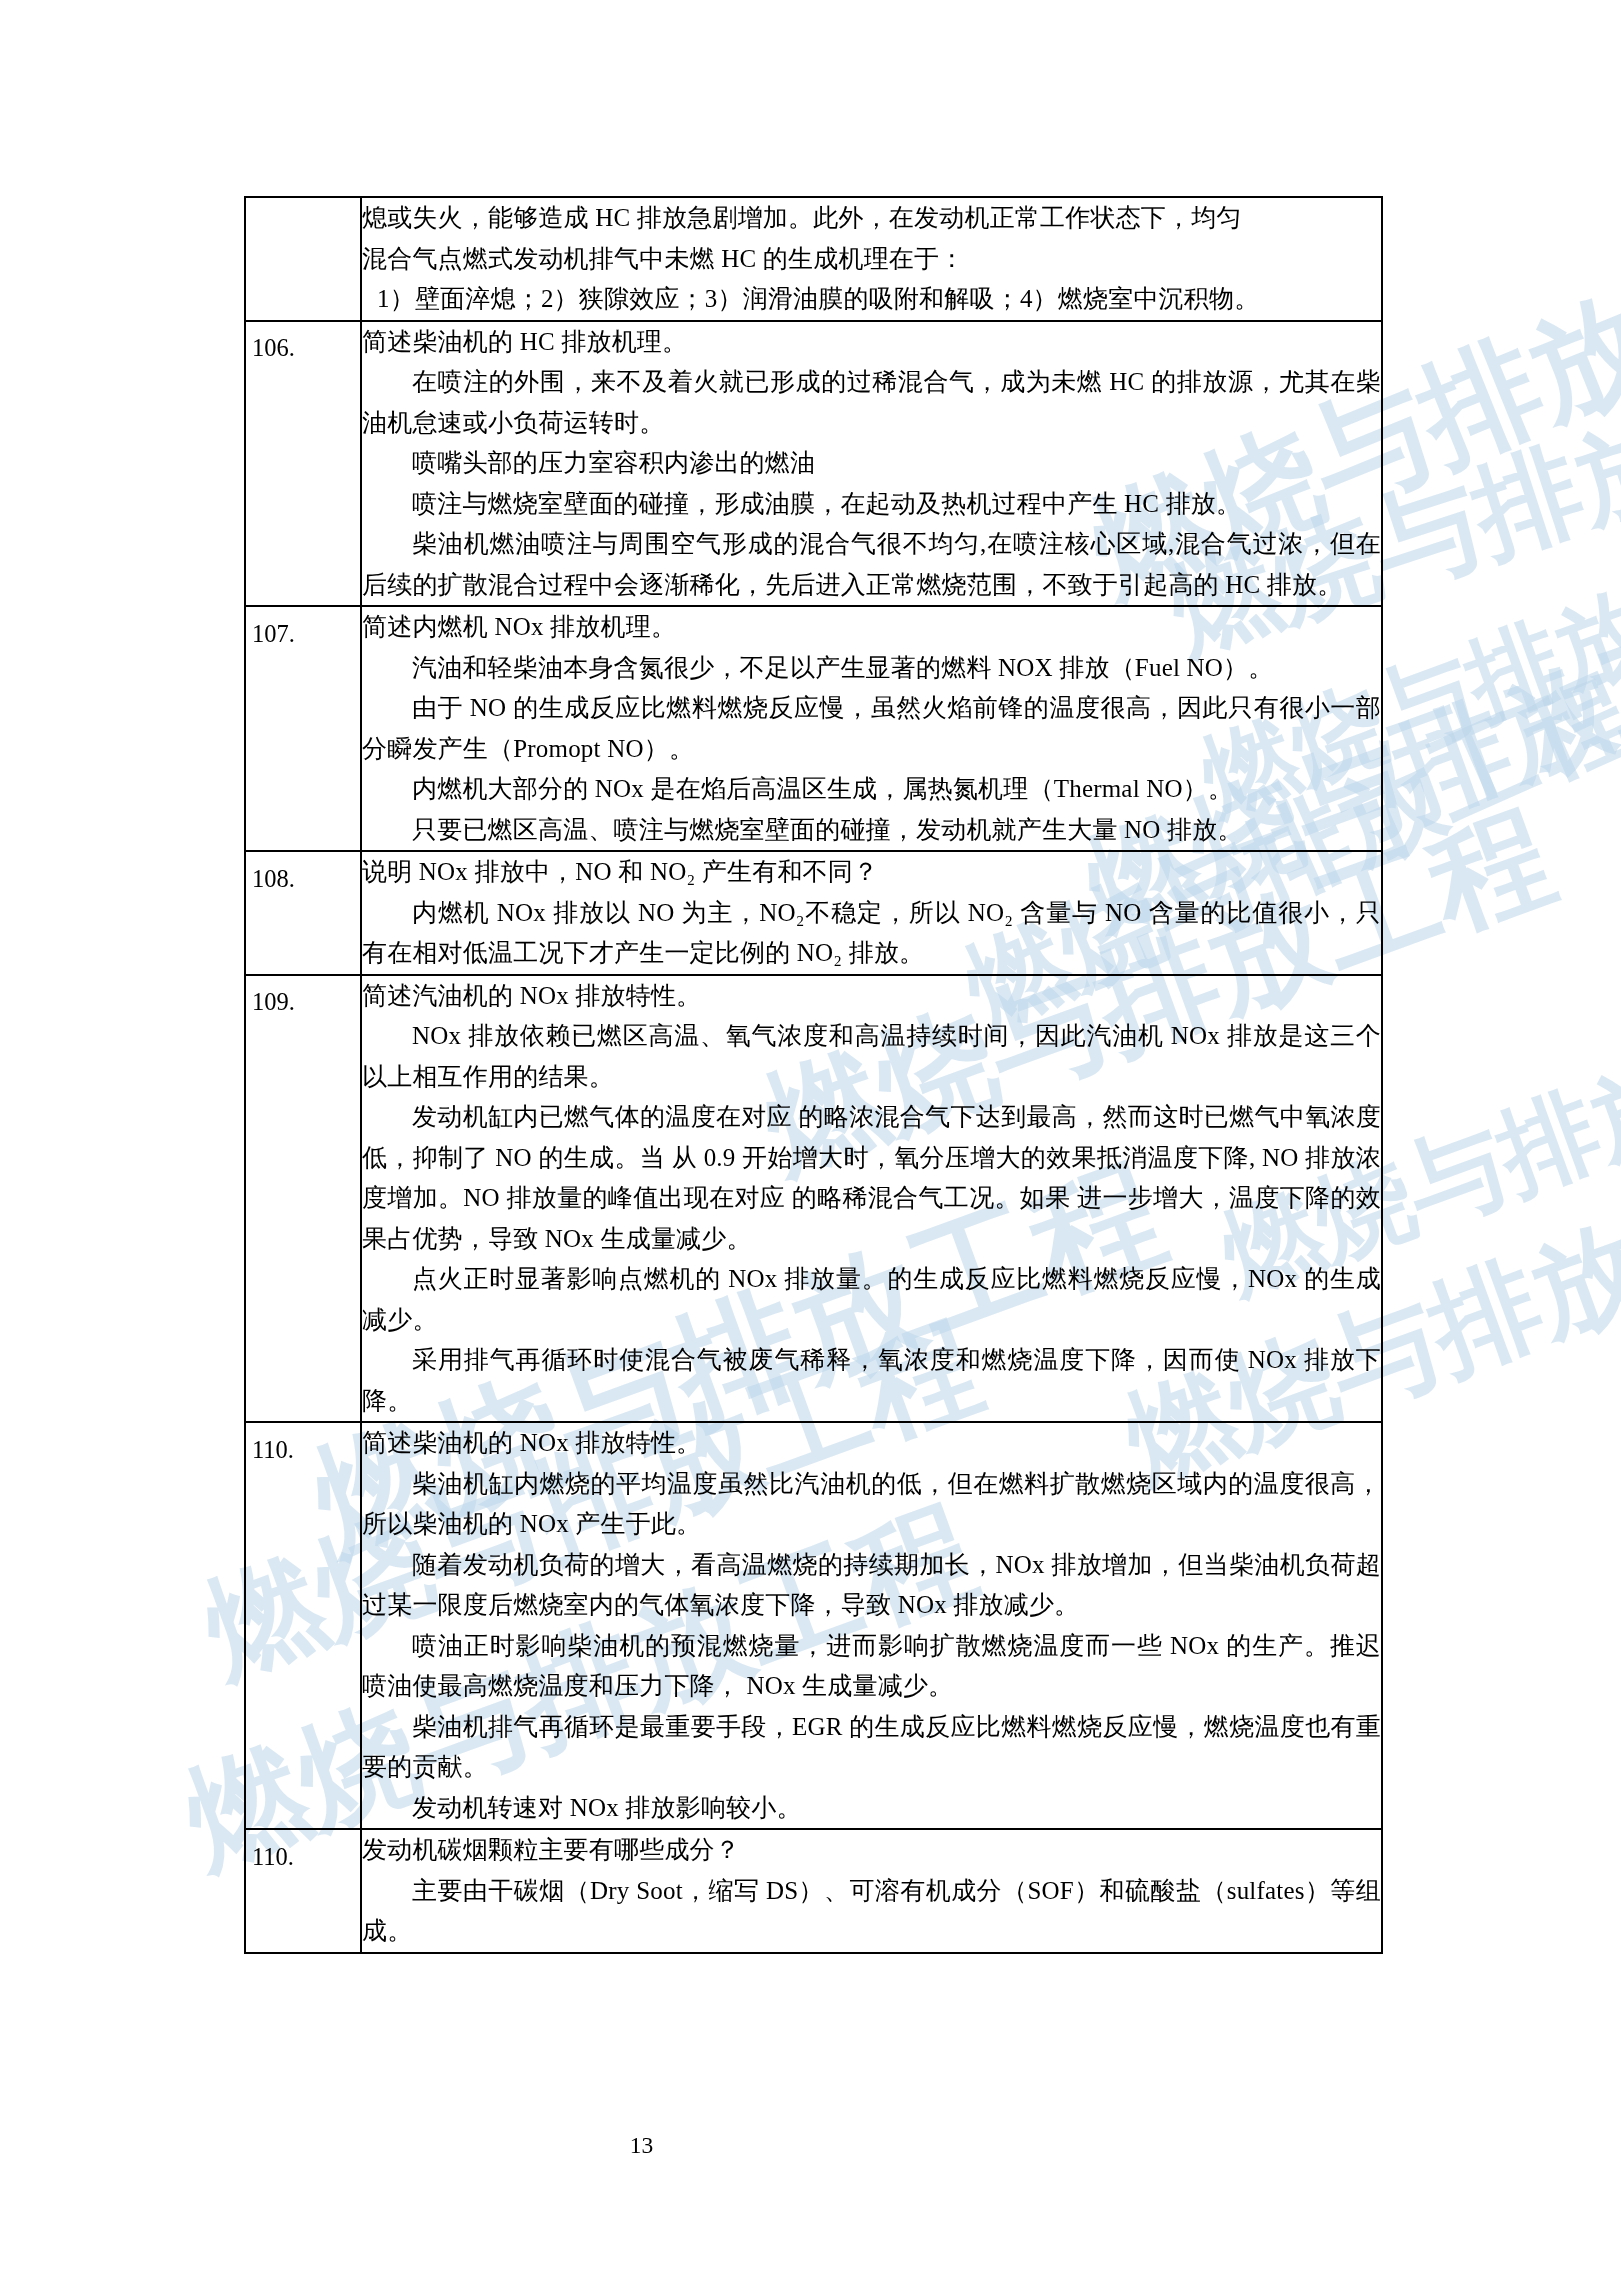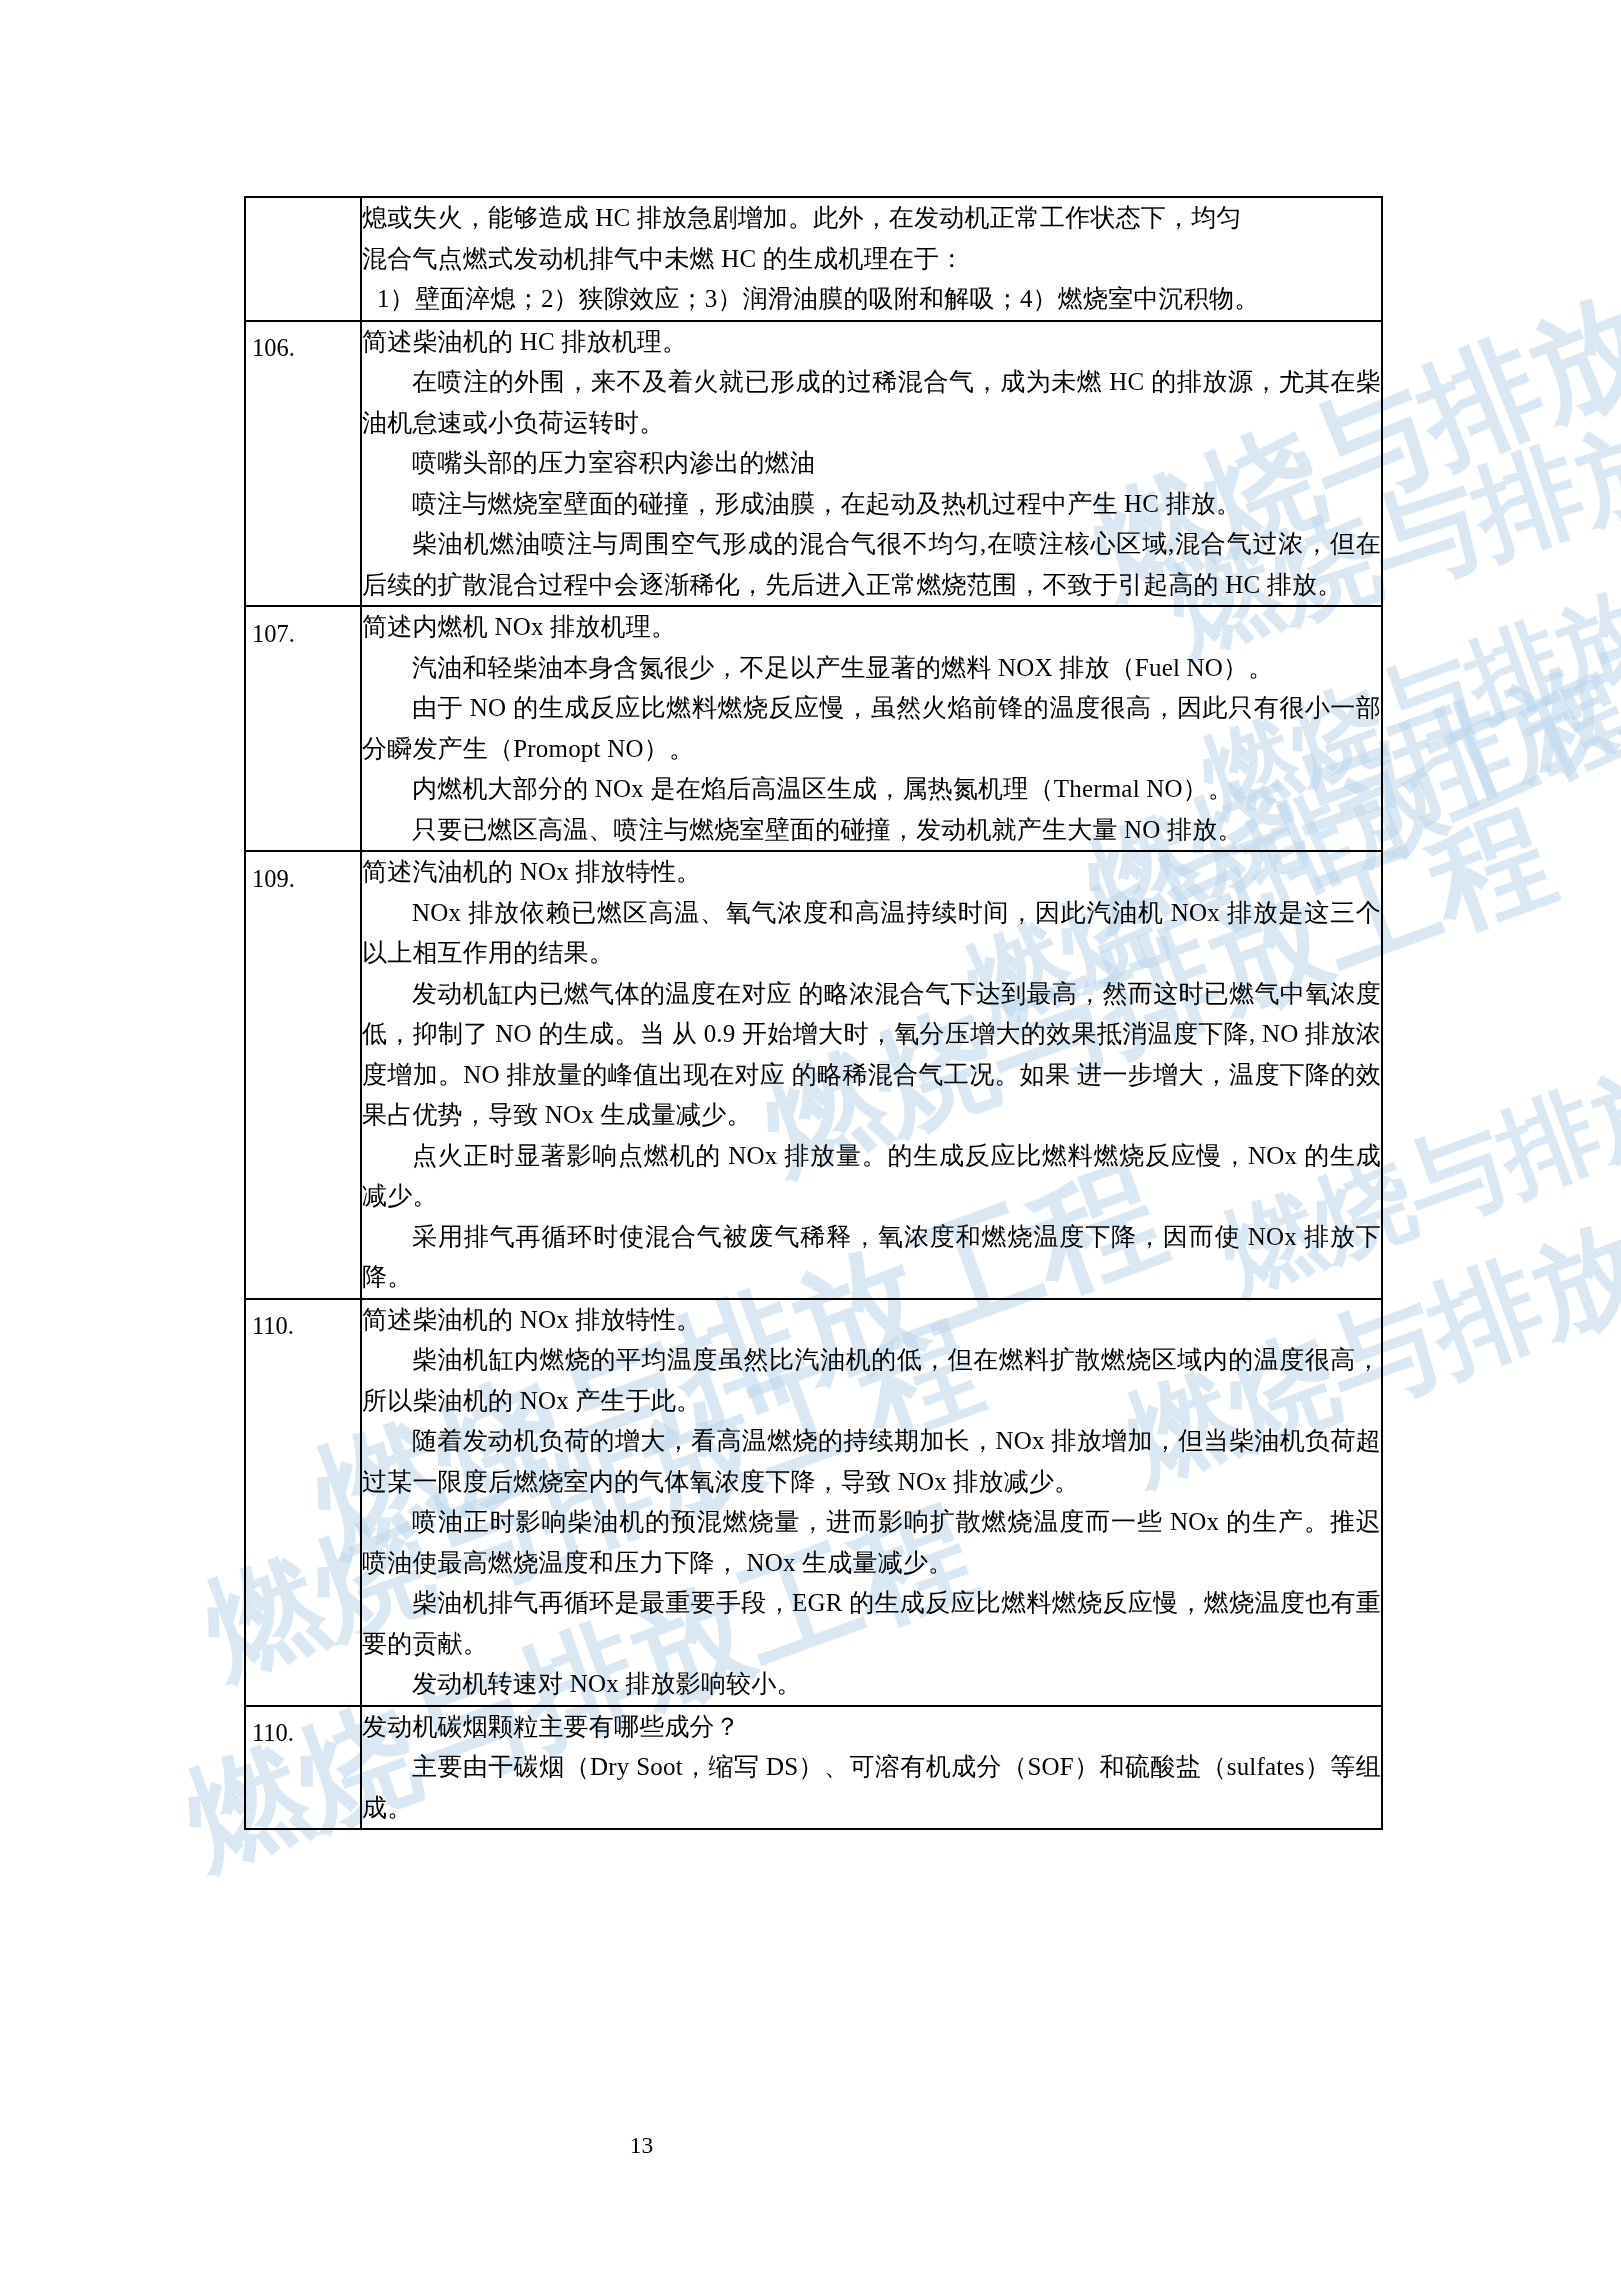--- a/index.html
+++ b/index.html
@@ -150,20 +150,29 @@
           <td class="body-cell">
             <p>简述内燃机 NOx 排放机理。</p>
             <p class="indent">汽油和轻柴油本身含氮很少，不足以产生显著的燃料 NOX 排放（Fuel NO）。</p>
             <p class="indent">由于 NO 的生成反应比燃料燃烧反应慢，虽然火焰前锋的温度很高，因此只有很小一部分瞬发产生（Promopt NO）。</p>
             <p class="indent">内燃机大部分的 NOx 是在焰后高温区生成，属热氮机理（Thermal NO）。</p>
             <p class="indent">只要已燃区高温、喷注与燃烧室壁面的碰撞，发动机就产生大量 NO 排放。</p>
           </td>
         </tr>
         <tr>
           <td>
+            <div class="num-cell">108.</div>
+          </td>
+          <td class="body-cell">
+            <p>说明 NOx 排放中，NO 和 NO₂ 产生有和不同？</p>
+            <p class="indent">内燃机 NOx 排放以 NO 为主，NO₂不稳定，所以 NO₂ 含量与 NO 含量的比值很小，只有在相对低温工况下才产生一定比例的 NO₂ 排放。</p>
+          </td>
+        </tr>
+        <tr>
+          <td>
             <div class="num-cell center">109.</div>
           </td>
           <td class="body-cell">
             <p>简述汽油机的 NOx 排放特性。</p>
             <p class="indent">NOx 排放依赖已燃区高温、氧气浓度和高温持续时间，因此汽油机 NOx 排放是这三个以上相互作用的结果。</p>
             <p class="indent">发动机缸内已燃气体的温度在对应 的略浓混合气下达到最高，然而这时已燃气中氧浓度低，抑制了 NO 的生成。当 从 0.9 开始增大时，氧分压增大的效果抵消温度下降, NO 排放浓度增加。NO 排放量的峰值出现在对应 的略稀混合气工况。如果 进一步增大，温度下降的效果占优势，导致 NOx 生成量减少。</p>
             <p class="indent">点火正时显著影响点燃机的 NOx 排放量。的生成反应比燃料燃烧反应慢，NOx 的生成减少。</p>
             <p class="indent">采用排气再循环时使混合气被废气稀释，氧浓度和燃烧温度下降，因而使 NOx 排放下降。</p>
           </td>
         </tr>

